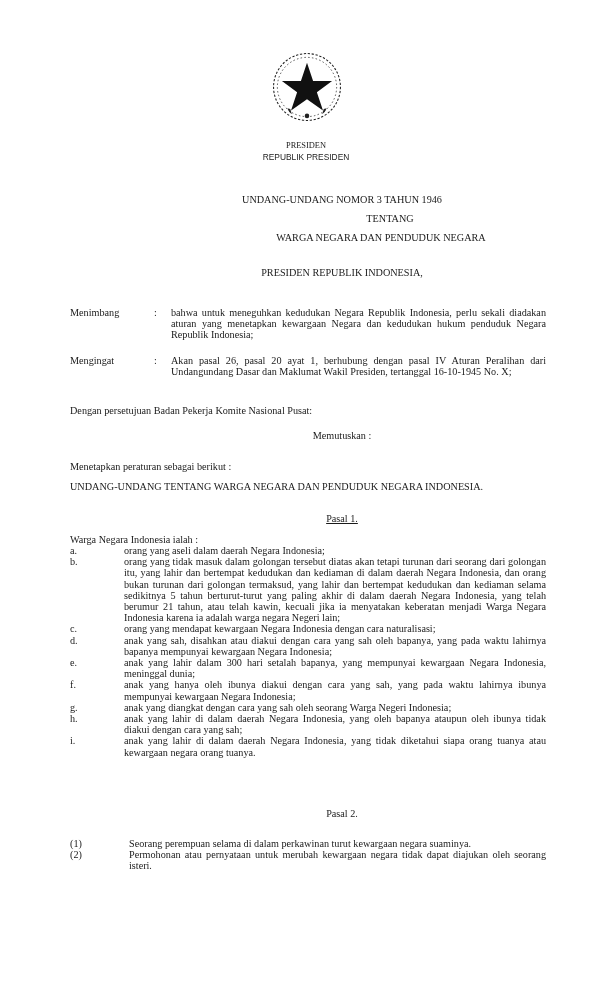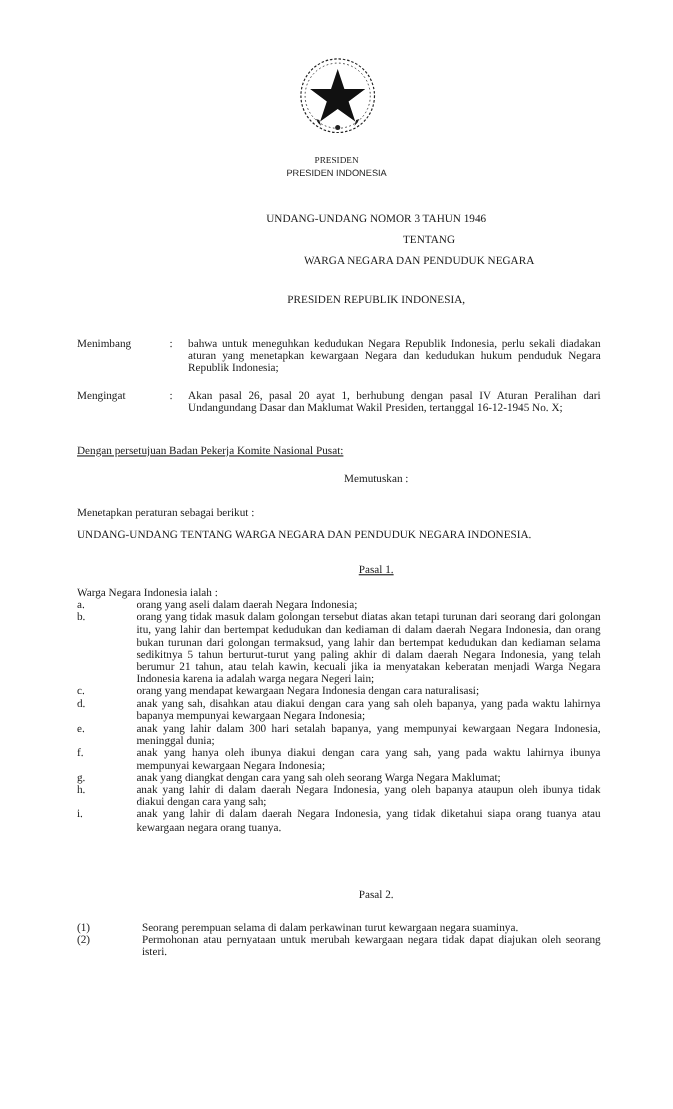--- a/index.html
+++ b/index.html
@@ -27,36 +27,36 @@
     <circle cx="50" cy="50" r="44" stroke-dasharray="3 2.2"></circle>
     <circle cx="50" cy="50" r="39" stroke-dasharray="2 3" stroke-width="1"></circle>
   </g>
   <g fill="#222">
     <path d="M30 86 q-4 -3 -6 -8 l4 1z M70 86 q4 -3 6 -8 l-4 1z"></path>
     <circle cx="50" cy="88" r="3"></circle>
   </g>
   <polygon fill="#111" points="50,18 58,42 83,42 63,57 71,81 50,66 29,81 37,57 17,42 42,42"></polygon>
 </svg>
 <div class="hdr-small" style="top:141px;font-family:Liberation Serif, serif;">PRESIDEN</div>
-<div class="hdr-small" style="top:152px;">PRESIDEN INDONESIA</div>
+<div class="hdr-small" style="top:152px;">REPUBLIK PRESIDEN</div>
 
 <div class="center" style="top:194px;">UNDANG-UNDANG NOMOR 3 TAHUN 1946</div>
 <div class="center" style="top:213px;padding-left:48px;">TENTANG</div>
 <div class="center" style="top:232px;padding-left:39px;">WARGA NEGARA DAN PENDUDUK NEGARA</div>
 <div class="center" style="top:267px;">PRESIDEN REPUBLIK INDONESIA,</div>
 
 <div class="abs label" style="top:307px;">Menimbang</div>
 <div class="abs colon" style="top:307px;">:</div>
 <div class="body-col last" style="top:307px;">bahwa untuk meneguhkan kedudukan Negara Republik Indonesia, perlu sekali diadakan aturan yang menetapkan kewargaan Negara dan kedudukan hukum penduduk Negara Republik Indonesia;</div>
 
 <div class="abs label" style="top:355px;">Mengingat</div>
 <div class="abs colon" style="top:355px;">:</div>
-<div class="body-col last" style="top:355px;">Akan pasal 26, pasal 20 ayat 1, berhubung dengan pasal IV Aturan Peralihan dari Undangundang Dasar dan Maklumat Wakil Presiden, tertanggal 16-12-1945 No. X;</div>
+<div class="body-col last" style="top:355px;">Akan pasal 26, pasal 20 ayat 1, berhubung dengan pasal IV Aturan Peralihan dari Undangundang Dasar dan Maklumat Wakil Presiden, tertanggal 16-10-1945 No. X;</div>
 
-<div class="abs" style="left:70px; top:405px;text-decoration:underline;">Dengan persetujuan Badan Pekerja Komite Nasional Pusat:</div>
+<div class="abs" style="left:70px; top:405px;">Dengan persetujuan Badan Pekerja Komite Nasional Pusat:</div>
 <div class="center" style="top:430px;">Memutuskan :</div>
 <div class="abs" style="left:70px; top:461px;">Menetapkan peraturan sebagai berikut :</div>
 <div class="abs" style="left:70px; top:481px;text-align:center;">UNDANG-UNDANG TENTANG WARGA NEGARA DAN PENDUDUK NEGARA INDONESIA.</div>
 
 <div class="center" style="top:513px;text-decoration:underline;">Pasal 1.</div>
 <div class="abs" style="left:70px; top:534px;">Warga Negara Indonesia ialah :</div>
 <div class="list" style="top:545px;">
   <div class="li">
       <span class="m">a.</span>
       <span class="t">orang yang aseli dalam daerah Negara Indonesia;</span>
@@ -76,21 +76,21 @@
   <div class="li">
       <span class="m">e.</span>
       <span class="t">anak yang lahir dalam 300 hari setalah bapanya, yang mempunyai kewargaan Negara Indonesia, meninggal dunia;</span>
     </div>
   <div class="li">
       <span class="m">f.</span>
       <span class="t">anak yang hanya oleh ibunya diakui dengan cara yang sah, yang pada waktu lahirnya ibunya mempunyai kewargaan Negara Indonesia;</span>
     </div>
   <div class="li">
       <span class="m">g.</span>
-      <span class="t">anak yang diangkat dengan cara yang sah oleh seorang Warga Negara Maklumat;</span>
+      <span class="t">anak yang diangkat dengan cara yang sah oleh seorang Warga Negeri Indonesia;</span>
     </div>
   <div class="li">
       <span class="m">h.</span>
       <span class="t">anak yang lahir di dalam daerah Negara Indonesia, yang oleh bapanya ataupun oleh ibunya tidak diakui dengan cara yang sah;</span>
     </div>
   <div class="li">
       <span class="m">i.</span>
       <span class="t">anak yang lahir di dalam daerah Negara Indonesia, yang tidak diketahui siapa orang tuanya atau kewargaan negara orang tuanya.</span>
     </div>
 </div>

